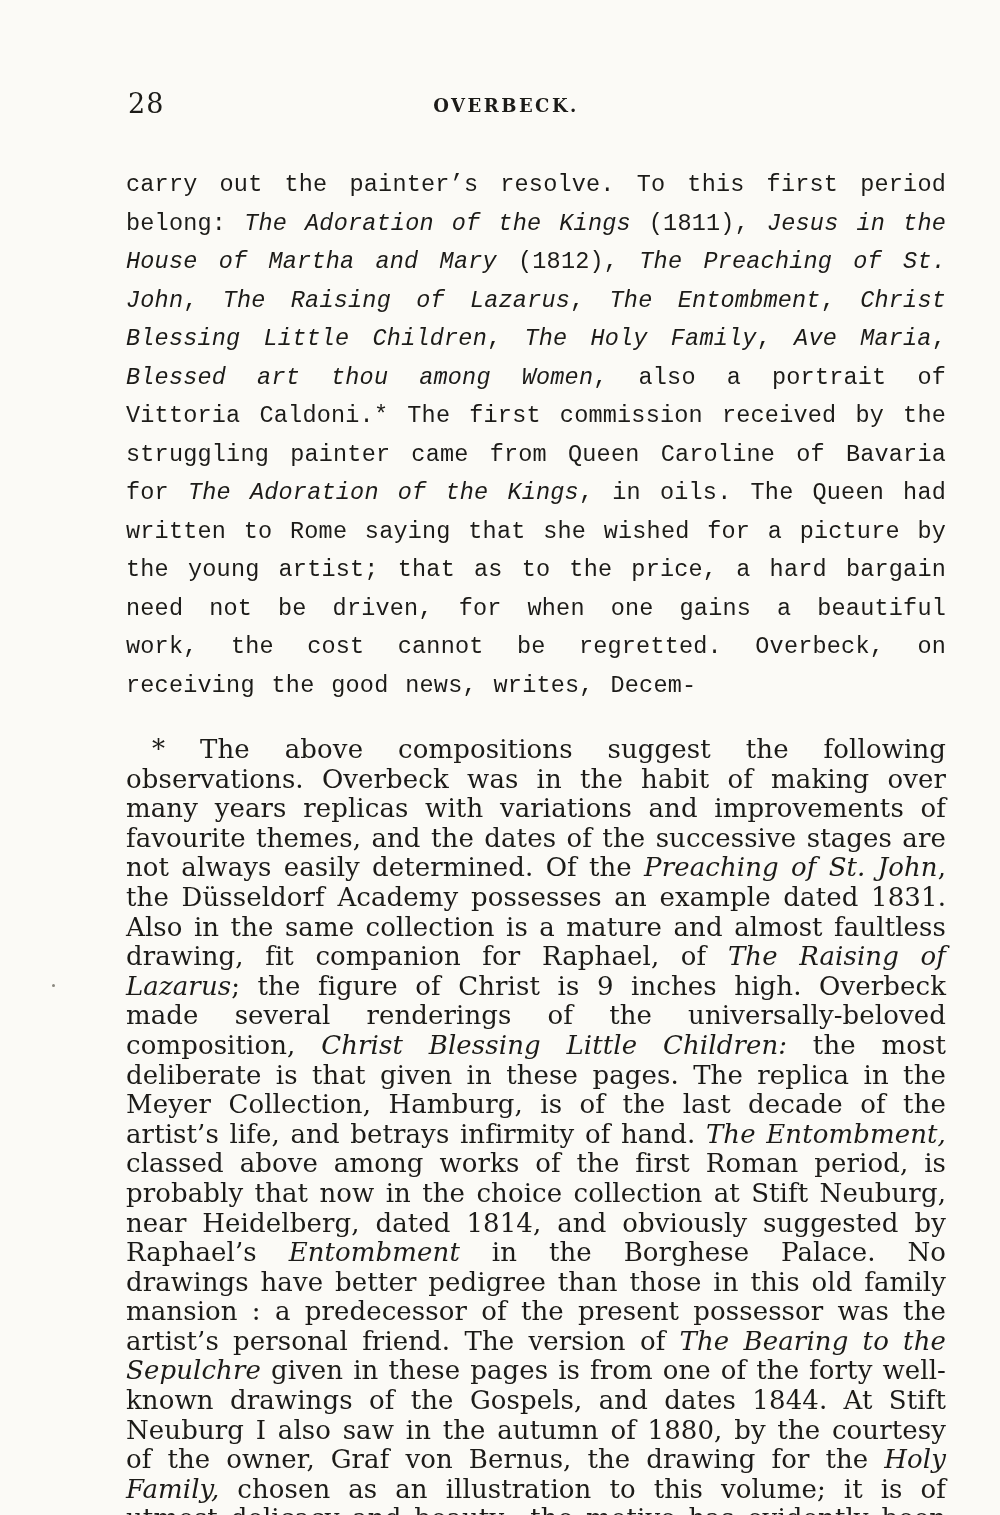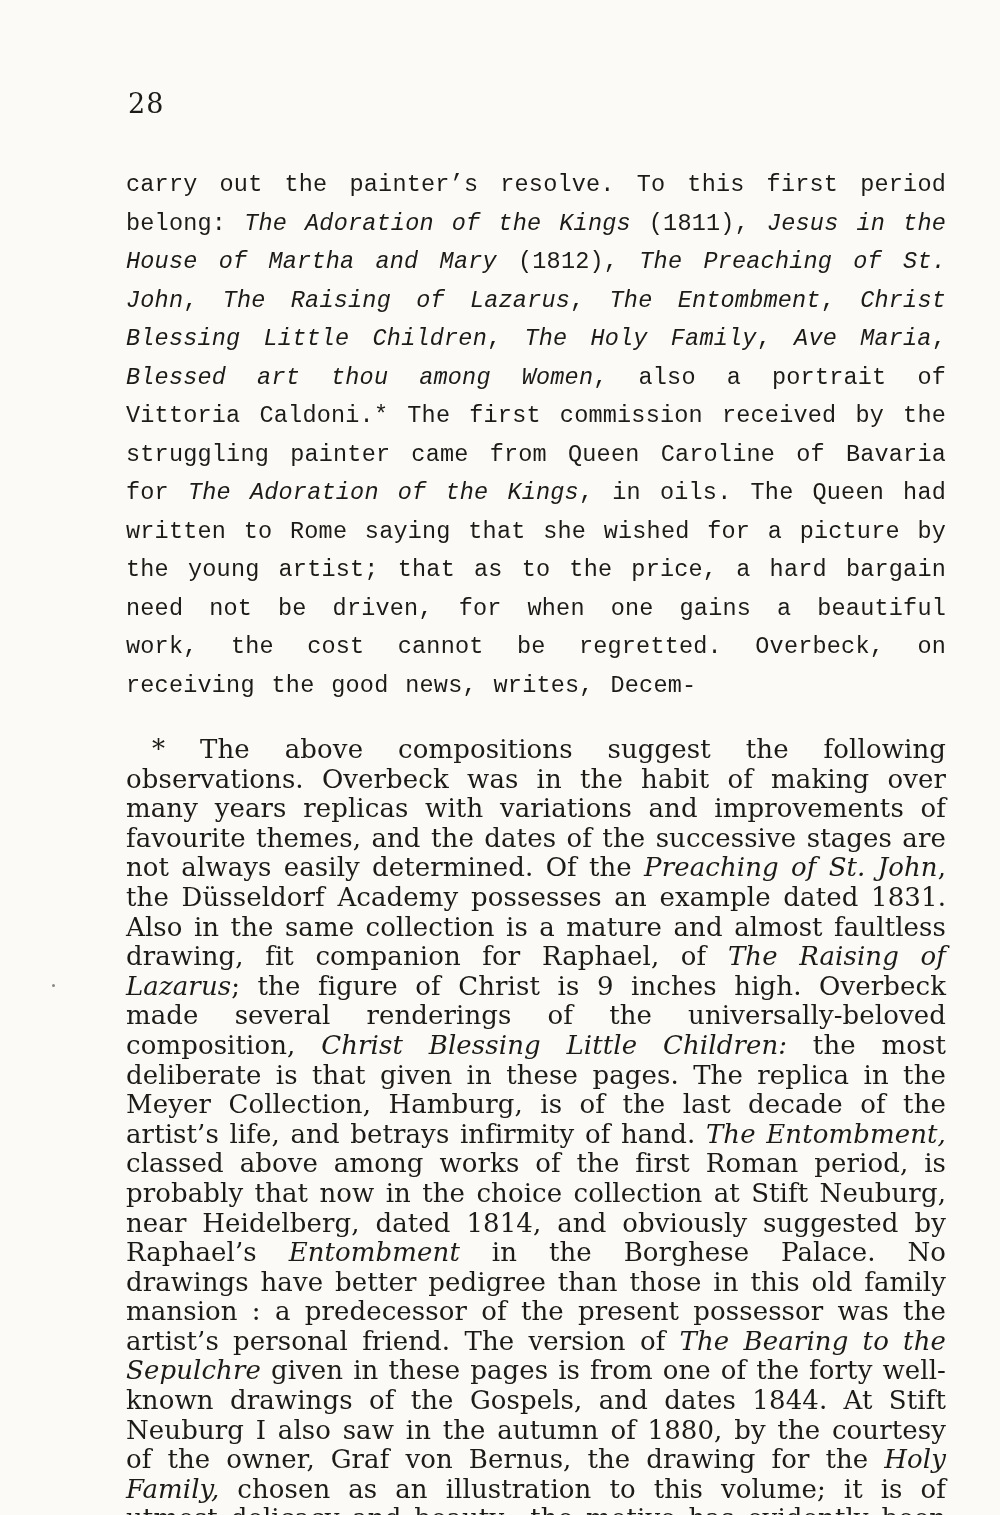--- a/index.html
+++ b/index.html
@@ -74,20 +74,21 @@
     border-radius: 50%;
   }
 </style>
 </head>
 <body>
 
 <div class="page">
 
   <div class="running-header">
     <span class="page-num">28</span>
+    <span class="head-title">OVERBECK.</span>
   </div>
 
   <p class="body-text"><span>carry out the painter’s resolve.  To this first period belong:  </span><span class="it">The Adoration of the Kings</span><span> (1811), </span><span class="it">Jesus in the House of Martha and Mary</span><span> (1812), </span><span class="it">The Preaching of St. John</span><span>, </span><span class="it">The Raising of Lazarus</span><span>, </span><span class="it">The Entombment</span><span>, </span><span class="it">Christ Blessing Little Children</span><span>, </span><span class="it">The Holy Family</span><span>, </span><span class="it">Ave Maria</span><span>, </span><span class="it">Blessed art thou among Women</span><span>, also a portrait of Vittoria Caldoni.*  The first commission received by the struggling painter came from Queen Caroline of Bavaria for </span><span class="it">The Adoration of the Kings</span><span>, in oils.  The Queen had written to Rome saying that she wished for a picture by the young artist; that as to the price, a hard bargain need not be driven, for when one gains a beautiful work, the cost cannot be regretted.  Overbeck, on receiving the good news, writes, Decem-</span></p>
 
   <p class="footnote"><span>* The above compositions suggest the following observations.  Overbeck was in the habit of making over many years replicas with variations and improvements of favourite themes, and the dates of the successive stages are not always easily determined.  Of the </span><span class="it">Preaching of St. John</span><span>, the Düsseldorf Academy possesses an example dated 1831.  Also in the same collection is a mature and almost faultless drawing, fit companion for Raphael, of </span><span class="it">The Raising of Lazarus</span><span>; the figure of Christ is 9 inches high.  Overbeck made several renderings of the universally-beloved composition, </span><span class="it">Christ Blessing Little Children:</span><span> the most deliberate is that given in these pages.  The replica in the Meyer Collection, Hamburg, is of the last decade of the artist’s life, and betrays infirmity of hand.  </span><span class="it">The Entombment,</span><span> classed above among works of the first Roman period, is probably that now in the choice collection at Stift Neuburg, near Heidelberg, dated 1814, and obviously suggested by Raphael’s </span><span class="it">Entombment</span><span> in the Borghese Palace.  No drawings have better pedigree than those in this old family mansion : a predecessor of the present possessor was the artist’s personal friend.  The version of </span><span class="it">The Bearing to the Sepulchre</span><span> given in these pages is from one of the forty well-known drawings of the Gospels, and dates 1844.  At Stift Neuburg I also saw in the autumn of 1880, by the courtesy of the owner, Graf von Bernus, the drawing for the </span><span class="it">Holy Family,</span><span> chosen as an illustration to this volume; it is of utmost delicacy and beauty—the motive has evidently been borrowed from Raphael; the measurement is 1 foot 3 inches by 1 foot 8 inches.</span></p>
 
   <span class="speck"></span>
 
 </div>
 

